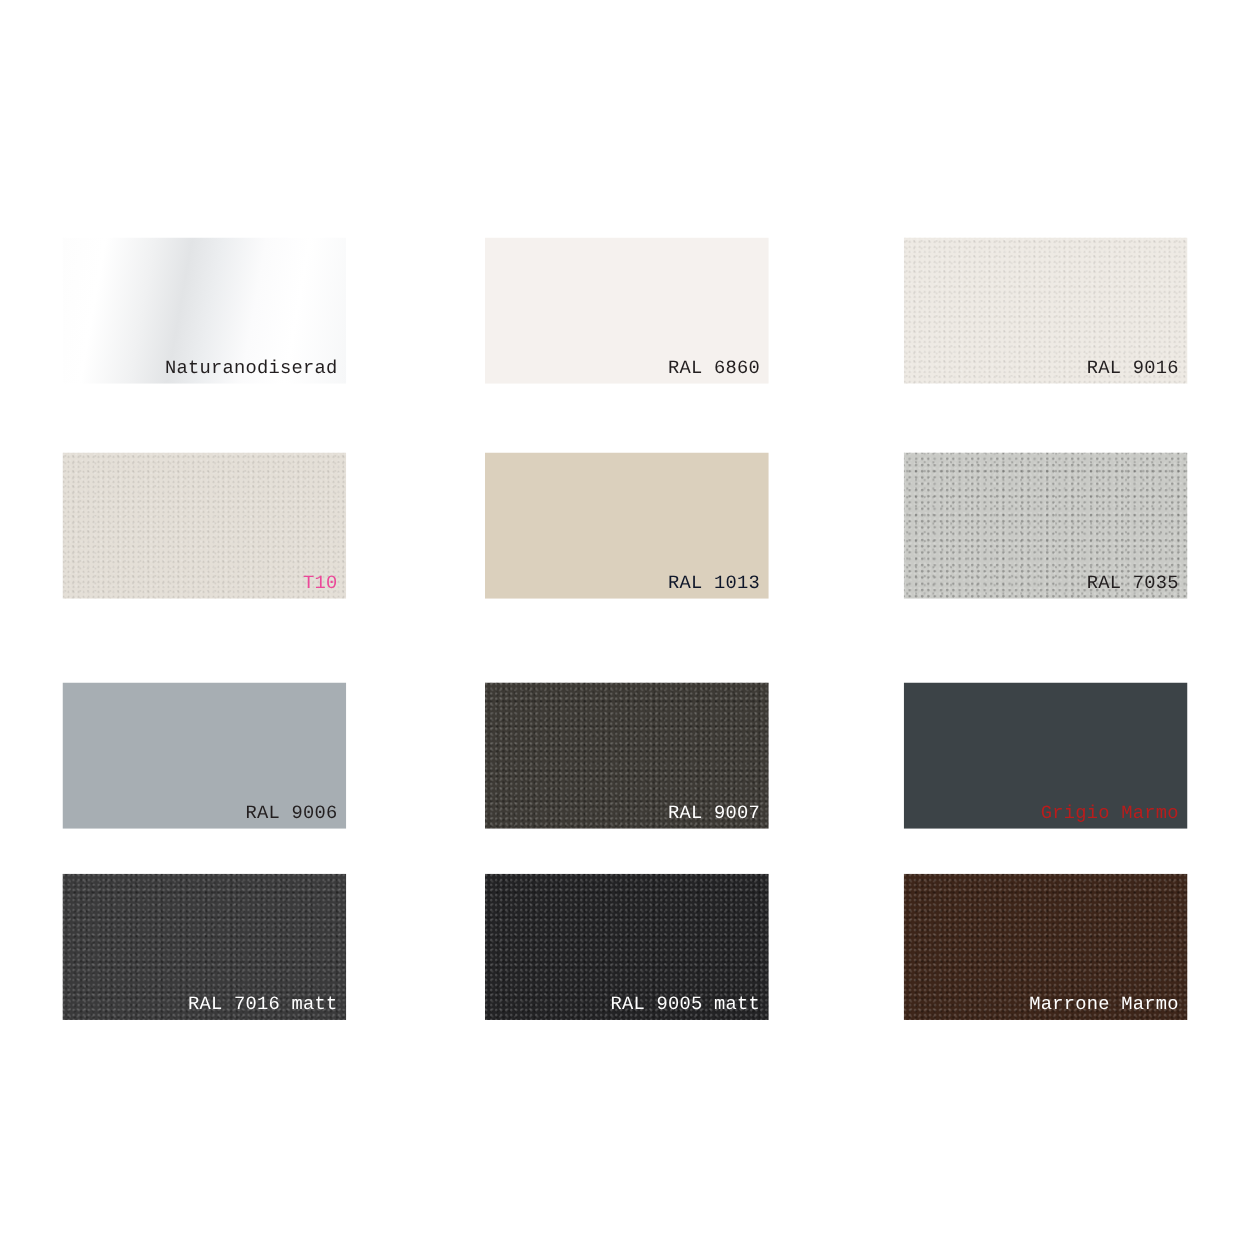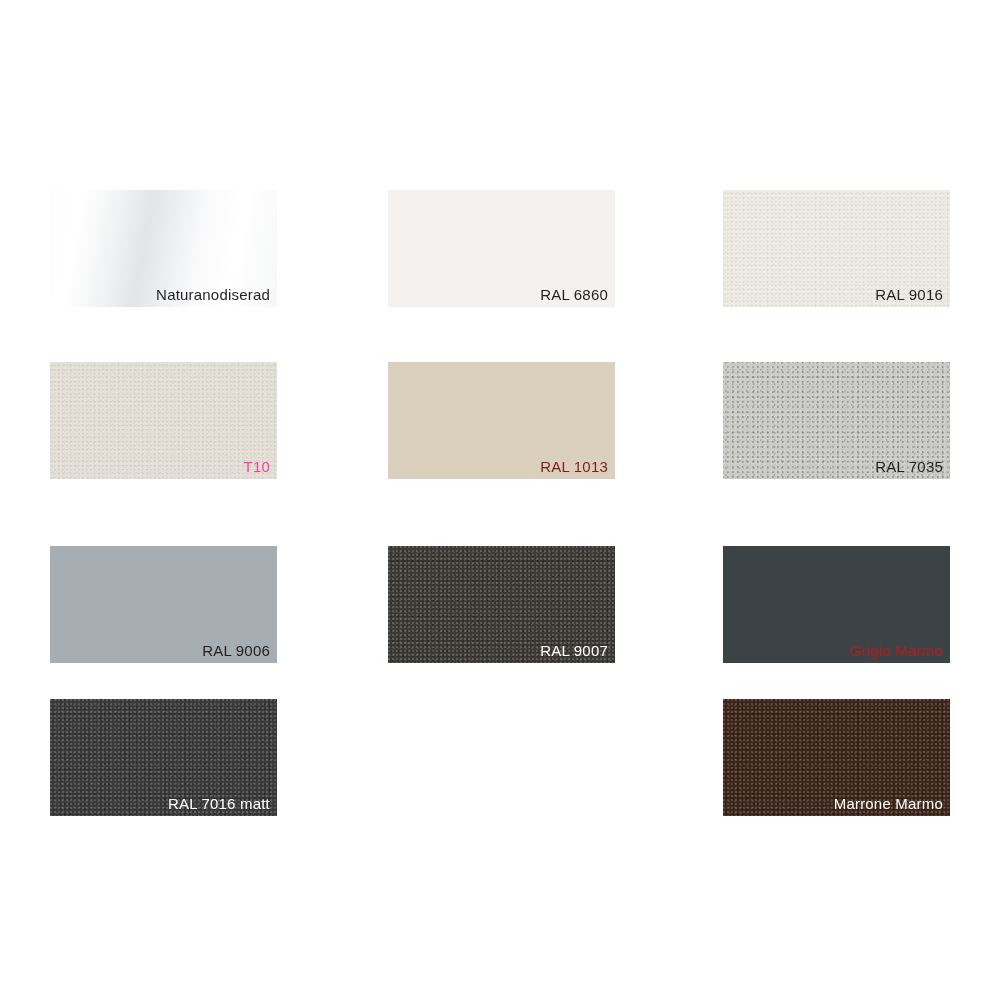--- a/index.html
+++ b/index.html
@@ -14,20 +14,21 @@
     font-family: "Liberation Sans", sans-serif;
     overflow: hidden;
   }
 
   #swatch-grid {
     position: absolute;
     left: 0;
     top: 0;
     width: 870px;
     height: 1000px;
+    font-family: Liberation Mono, monospace;
   }
 
   .swatch {
     position: absolute;
     width: 227px;
     height: 117px;
     box-sizing: border-box;
     overflow: hidden;
   }
 
@@ -130,21 +131,21 @@
       <div class="swatch-label label-dark" style="color: rgb(35, 31, 32);">RAL 9016</div>
     </div>
     <div class="swatch col-0 row-1 tex-fine">
       <div class="swatch-surface" style="background: rgb(228, 223, 215);"></div>
       <div class="swatch-texture"></div>
       <div class="swatch-label label-dark" style="color: #ec4899;">T10</div>
     </div>
     <div class="swatch col-1 row-1">
       <div class="swatch-surface" style="background: rgb(219, 208, 189);"></div>
       <div class="swatch-texture"></div>
-      <div class="swatch-label label-dark" style="color: #7f1d1d;">RAL 1013</div>
+      <div class="swatch-label label-dark" style="color: #0f172a;">RAL 1013</div>
     </div>
     <div class="swatch col-2 row-1 tex-coarse">
       <div class="swatch-surface" style="background: rgb(201, 202, 198);"></div>
       <div class="swatch-texture"></div>
       <div class="swatch-label label-dark" style="color: rgb(35, 31, 32);">RAL 7035</div>
     </div>
     <div class="swatch col-0 row-2">
       <div class="swatch-surface" style="background: rgb(167, 174, 179);"></div>
       <div class="swatch-texture"></div>
       <div class="swatch-label label-dark" style="color: rgb(35, 31, 32);">RAL 9006</div>
@@ -157,18 +158,23 @@
     <div class="swatch col-2 row-2">
       <div class="swatch-surface" style="background: rgb(60, 67, 71);"></div>
       <div class="swatch-texture"></div>
       <div class="swatch-label label-light" style="color: #b91c1c;">Grigio Marmo</div>
     </div>
     <div class="swatch col-0 row-3 tex-coarse">
       <div class="swatch-surface" style="background: rgb(58, 58, 59);"></div>
       <div class="swatch-texture"></div>
       <div class="swatch-label label-light" style="color: rgb(255, 255, 255);">RAL 7016 matt</div>
     </div>
+    <div class="swatch col-1 row-3 tex-coarse">
+      <div class="swatch-surface" style="background: rgb(35, 35, 37);"></div>
+      <div class="swatch-texture"></div>
+      <div class="swatch-label label-light" style="color: rgb(255, 255, 255);">RAL 9005 matt</div>
+    </div>
     <div class="swatch col-2 row-3 tex-coarse">
       <div class="swatch-surface" style="background: rgb(61, 37, 25);"></div>
       <div class="swatch-texture"></div>
       <div class="swatch-label label-light" style="color: rgb(255, 255, 255); margin-left: 32px;">Marrone Marmo</div>
     </div>
   </div>
 
 </body></html>

